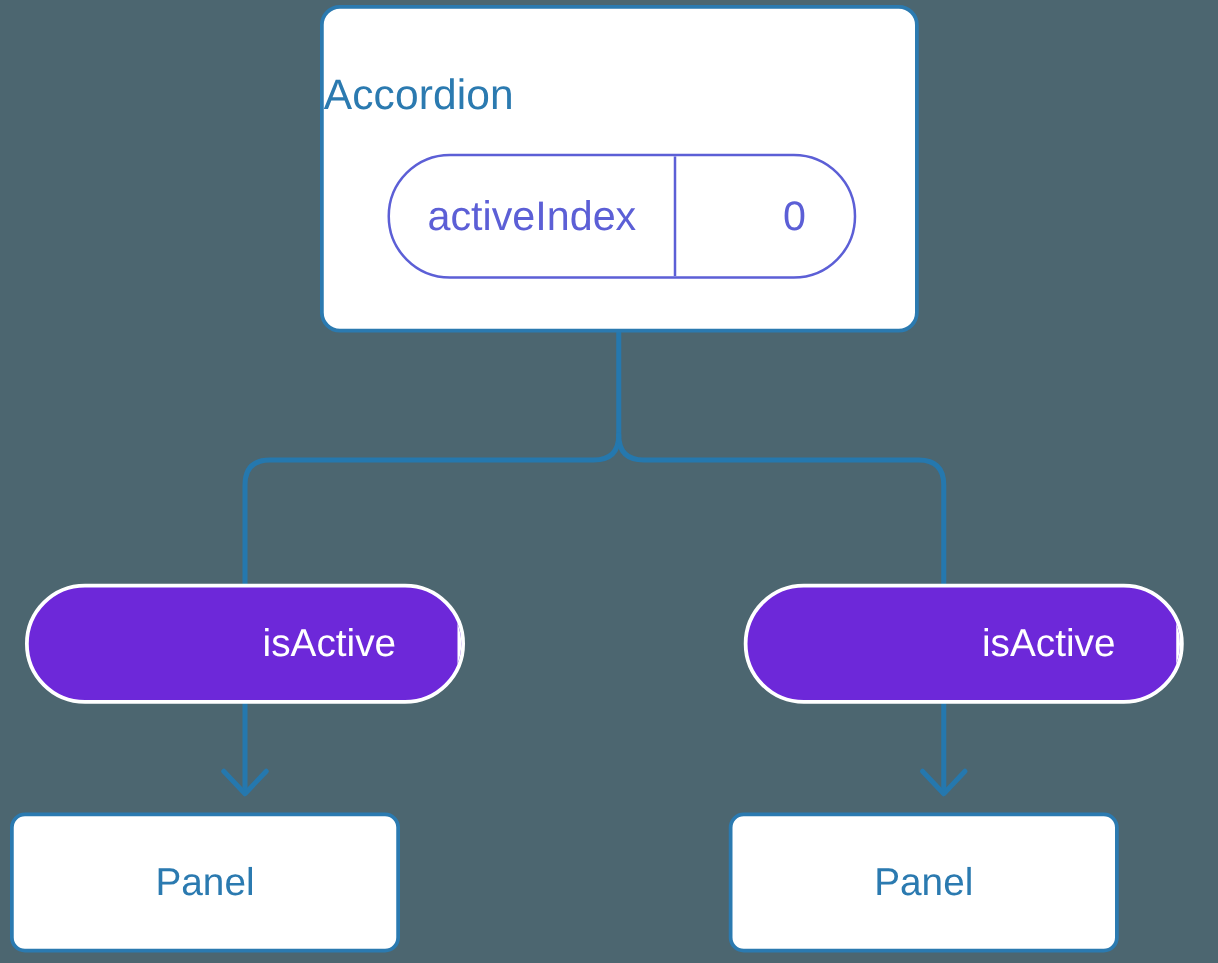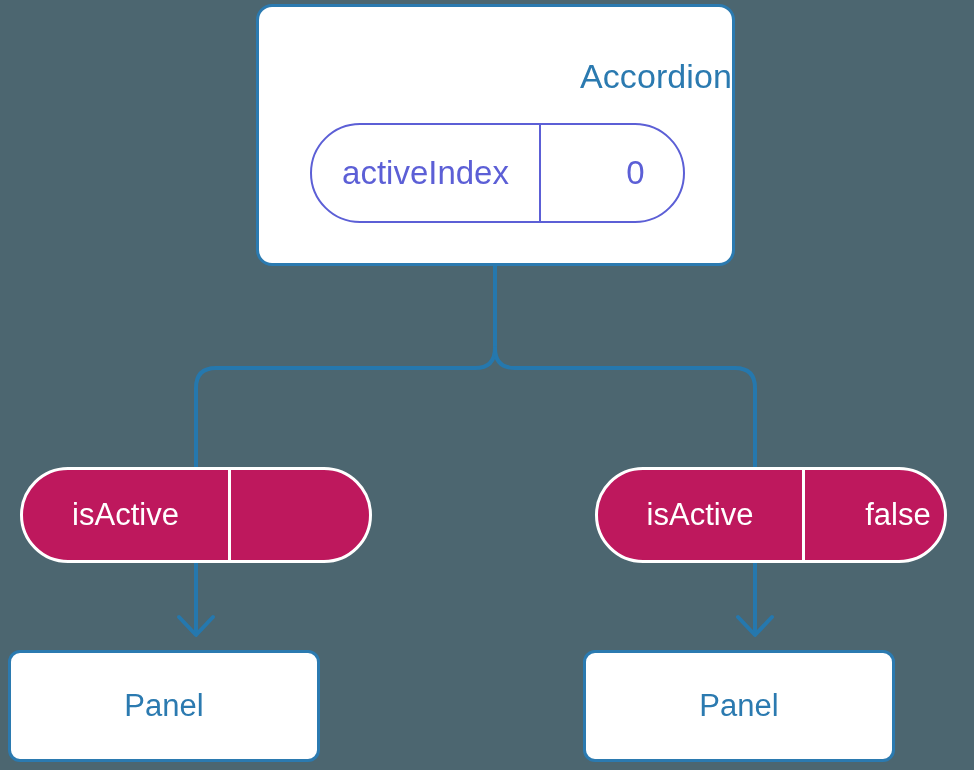--- a/index.html
+++ b/index.html
@@ -47,28 +47,27 @@
     top: 4px;
     width: 479px;
     height: 262px;
     border-radius: 16px;
   }
   .card-title {
     position: absolute;
     left: 0;
     right: 0;
     top: 49px;
-    text-align: right;
+    text-align: left;
     color: #2b7ab0;
     font-size: 34px;
     font-weight: 400;
     letter-spacing: 0.1px;
     line-height: 40px;
     white-space: nowrap;
-    margin-left: 42px;
   }
 
   
   .pill {
     position: absolute;
     z-index: 2;
     display: flex;
     align-items: stretch;
     box-sizing: border-box;
     border-radius: 999px;
@@ -105,22 +104,23 @@
     color: #5c5fd6;
     font-size: 33px;
     font-weight: 400;
   }
 
   
   .pill-filled {
     top: 467px;
     width: 352px;
     height: 96px;
-    background: #be185d;
+    background: #6d28d9;
     border: 3px solid #ffffff;
+    justify-content: flex-end;
   }
   .pill-filled .pill-key {
     color: #ffffff;
     font-size: 31px;
     font-weight: 400;
     border-right: 3px solid #ffffff;
   }
   .pill-filled .pill-val {
     flex: 1 1 auto;
     color: #ffffff;
@@ -190,20 +190,19 @@
   <div class="pill pill-filled" id="prop-pill-left">
     <span class="pill-key">isActive</span>
   </div>
 
   <div class="card panel-card" id="panel-card-left">
     <span class="panel-label">Panel</span>
   </div>
 
   <div class="pill pill-filled" id="prop-pill-right">
     <span class="pill-key">isActive</span>
-    <span class="pill-val">false</span>
   </div>
 
   <div class="card panel-card" id="panel-card-right">
     <span class="panel-label">Panel</span>
   </div>
 
 </div>
 
 </body></html>

